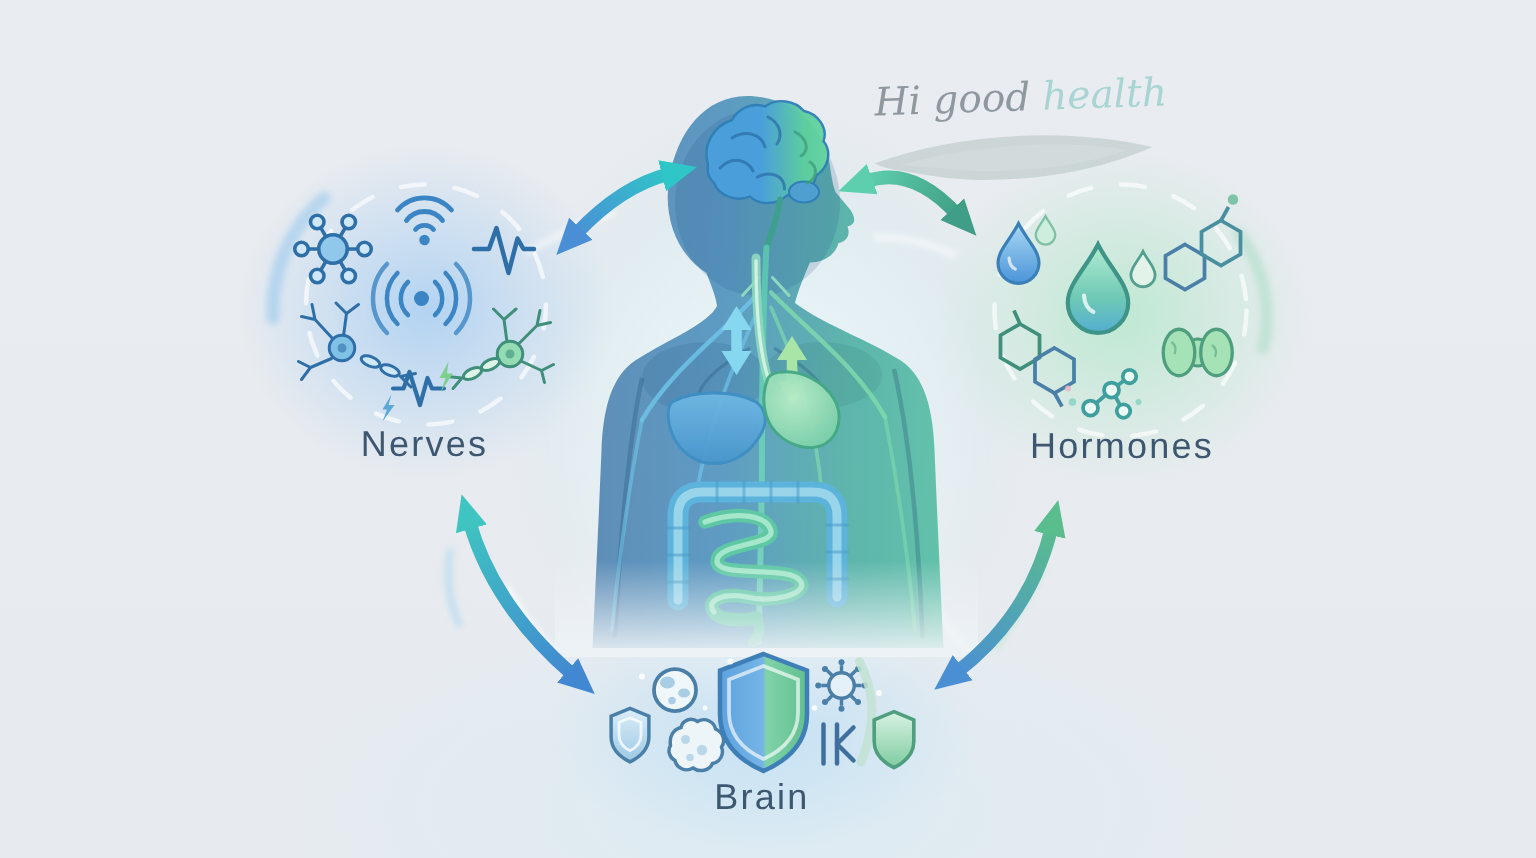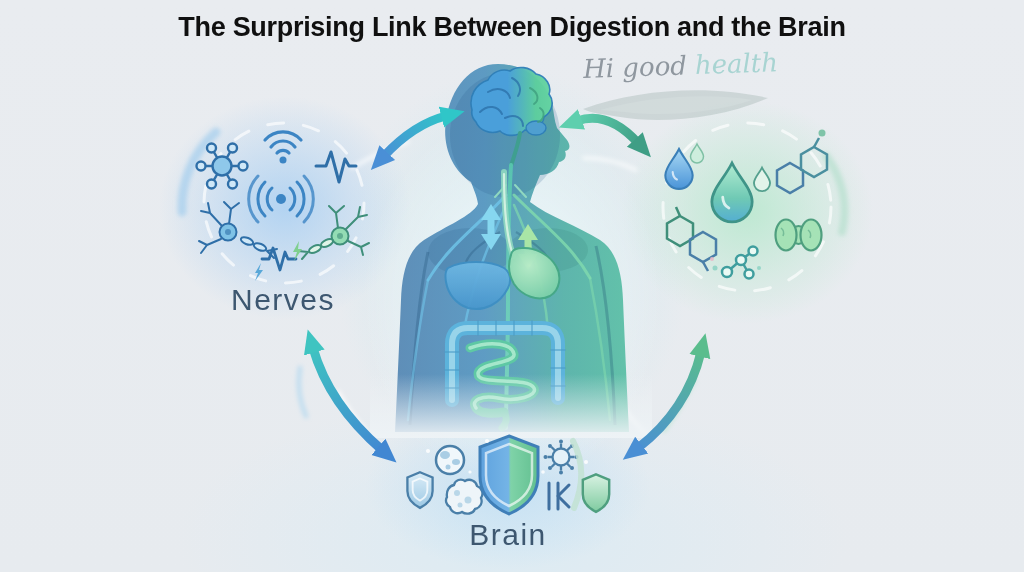--- a/index.html
+++ b/index.html
@@ -20,21 +20,21 @@
     font-size:27px;font-weight:700;letter-spacing:-.3px;color:#101010;
   }
   .watermark{
     position:absolute;left:583px;top:50px;width:230px;
     font-family:"DejaVu Serif",serif;font-style:italic;font-size:26px;
     transform:rotate(-2deg);white-space:nowrap;
   }
   .wm-gray{color:#8f979f;margin-right:8px;}
   .wm-teal{color:#a8d4d2;}
   .node-label{
-    position:absolute;text-align:center;font-size:30px;font-weight:400;
+    position:absolute;text-align:center;font-size:24px;font-weight:400;
     letter-spacing:1.5px;color:#3d5770;
   }
   .lbl-nerves{left:173px;top:283px;width:220px;}
   .lbl-hormones{left:628px;top:284px;width:240px;}
   .lbl-immune{left:398px;top:518px;width:220px;}
   svg.scene{position:absolute;left:0;top:0;}
 </style>
 </head>
 <body>
 
@@ -402,21 +402,21 @@
       <g fill="#ffffff" opacity=".85">
         <circle cx="428" cy="451" r="2"></circle>
           <circle cx="487" cy="441" r="2"></circle>
         <circle cx="543" cy="472" r="1.8"></circle>
           <circle cx="586" cy="462" r="2"></circle>
         <circle cx="470" cy="472" r="1.6"></circle>
       </g>
     </g>
   </svg>
 
-  <div class="title">The Surprising Link Between Digestion and the Brain</div>
 
   <div class="watermark">
     <span class="wm-gray">Hi good</span><span class="wm-teal">health</span>
   </div>
 
   <div class="node-label lbl-nerves">Nerves</div>
+  <div class="node-label lbl-hormones">Hormones</div>
   <div class="node-label lbl-immune">Brain</div>
 </div>
 
 </body></html>

